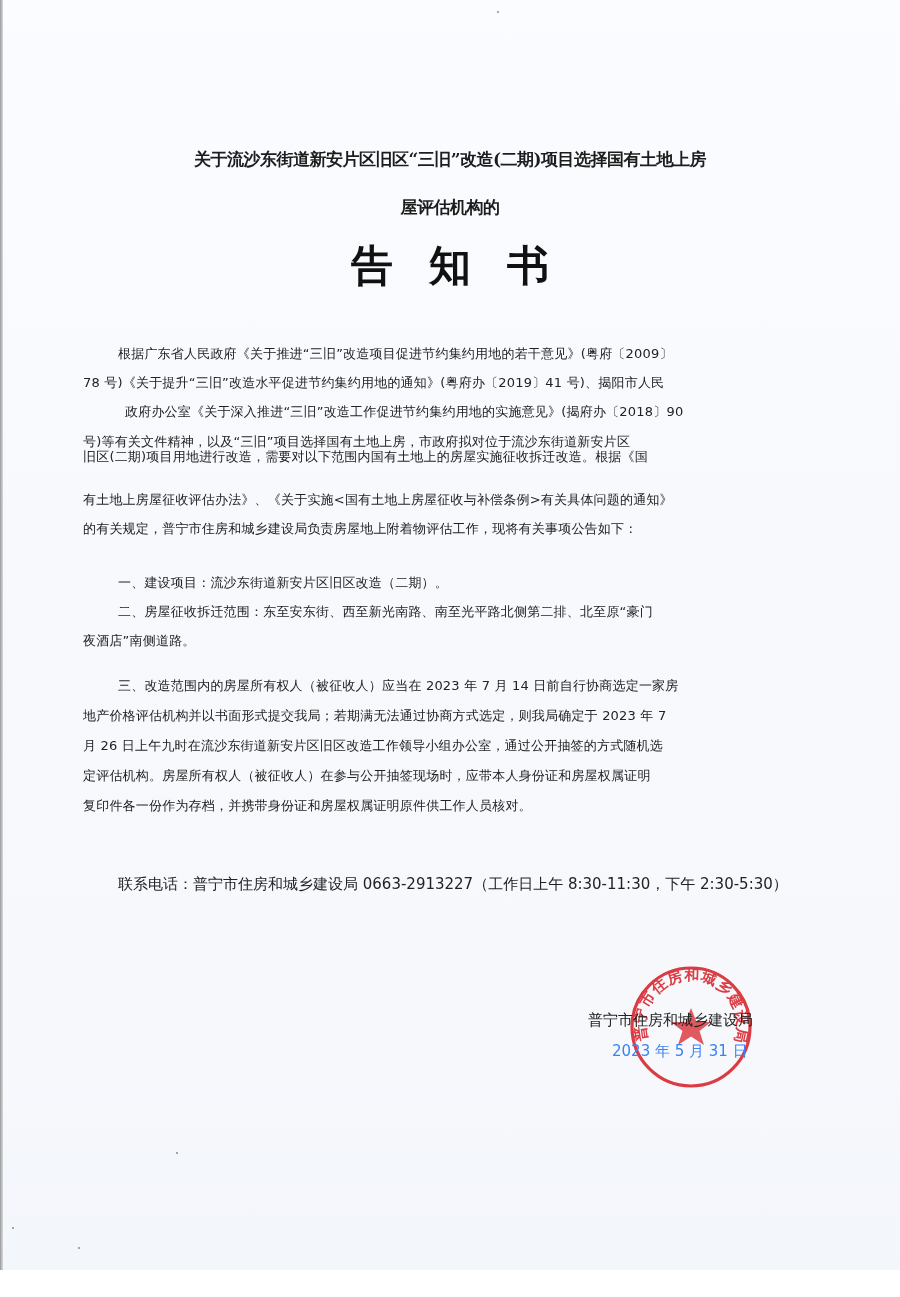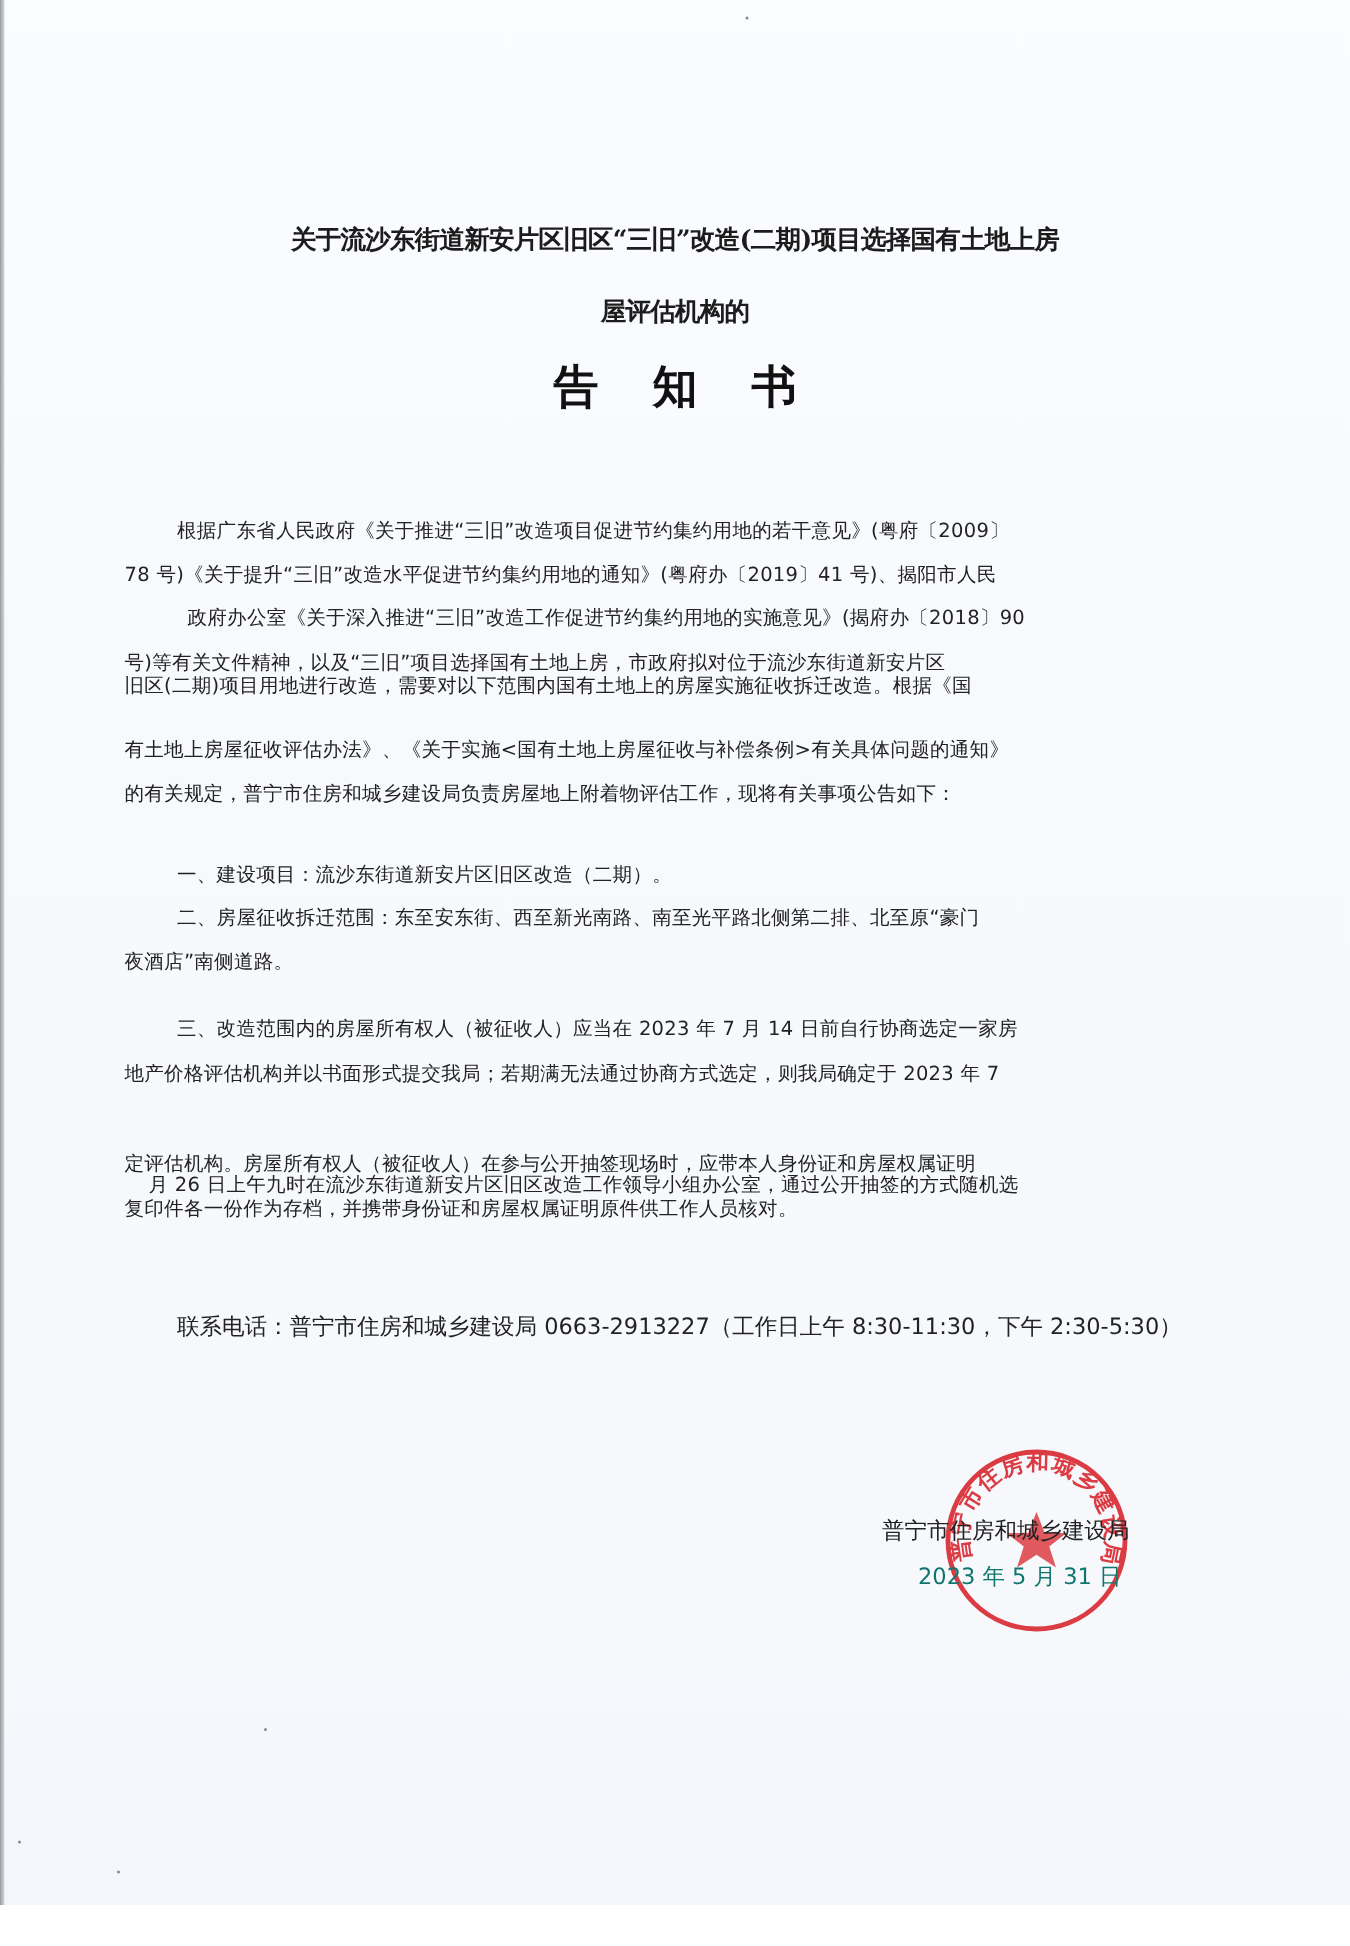--- a/index.html
+++ b/index.html
@@ -47,21 +47,21 @@
     color: #1c1c1c;
     white-space: nowrap;
   }
   .title-main {
     position: absolute;
     left: 0;
     top: 238px;
     width: 900px;
     text-align: center;
     font-weight: bold;
-    font-size: 30px;
+    font-size: 42px;
     letter-spacing: 36px;
     text-indent: 36px;
     color: #111;
   }
   .line {
     position: absolute;
     left: 83px;
     width: 740px;
     font-family: "DejaVu Sans", "Liberation Sans", sans-serif;
     font-size: 13px;
@@ -88,21 +88,21 @@
     color: #222;
     white-space: nowrap;
     z-index: 2;
   }
   .sig-date {
     position: absolute;
     left: 612px;
     top: 1042px;
     font-family: "DejaVu Sans", "Liberation Sans", sans-serif;
     font-size: 15px;
-    color: #0f766e;
+    color: #3b82f6;
     white-space: nowrap;
     z-index: 2;
   }
   .stamp {
     position: absolute;
     left: 628px;
     top: 964px;
     width: 126px;
     height: 126px;
     z-index: 1;
@@ -133,21 +133,21 @@
 <div class="line" style="top:448px;">旧区(二期)项目用地进行改造，需要对以下范围内国有土地上的房屋实施征收拆迁改造。根据《国</div>
 <div class="line" style="top:491px;">有土地上房屋征收评估办法》、《关于实施&lt;国有土地上房屋征收与补偿条例&gt;有关具体问题的通知》</div>
 <div class="line" style="top:520px;">的有关规定，普宁市住房和城乡建设局负责房屋地上附着物评估工作，现将有关事项公告如下：</div>
 
 <div class="line indent" style="top:574px;">一、建设项目：流沙东街道新安片区旧区改造（二期）。</div>
 <div class="line indent" style="top:603px;">二、房屋征收拆迁范围：东至安东街、西至新光南路、南至光平路北侧第二排、北至原“豪门</div>
 <div class="line" style="top:632px;">夜酒店”南侧道路。</div>
 
 <div class="line indent" style="top:677px;">三、改造范围内的房屋所有权人（被征收人）应当在 2023 年 7 月 14 日前自行协商选定一家房</div>
 <div class="line" style="top:707px;">地产价格评估机构并以书面形式提交我局；若期满无法通过协商方式选定，则我局确定于 2023 年 7</div>
-<div class="line" style="top:781px;margin-left:16px;">月 26 日上午九时在流沙东街道新安片区旧区改造工作领导小组办公室，通过公开抽签的方式随机选</div>
+<div class="line" style="top:737px;">月 26 日上午九时在流沙东街道新安片区旧区改造工作领导小组办公室，通过公开抽签的方式随机选</div>
 <div class="line" style="top:767px;">定评估机构。房屋所有权人（被征收人）在参与公开抽签现场时，应带本人身份证和房屋权属证明</div>
 <div class="line" style="top:797px;">复印件各一份作为存档，并携带身份证和房屋权属证明原件供工作人员核对。</div>
 
 <div class="contact">联系电话：普宁市住房和城乡建设局 0663-2913227（工作日上午 8:30-11:30，下午 2:30-5:30）</div>
 
 <svg class="stamp" viewBox="0 0 126 126">
   <defs>
     <path id="sealArc" d="M 20 78 A 46 46 0 1 1 106 78"></path>
   </defs>
   <circle cx="63" cy="63" r="59" fill="none" stroke="#d8232a" stroke-width="3.2"></circle>

